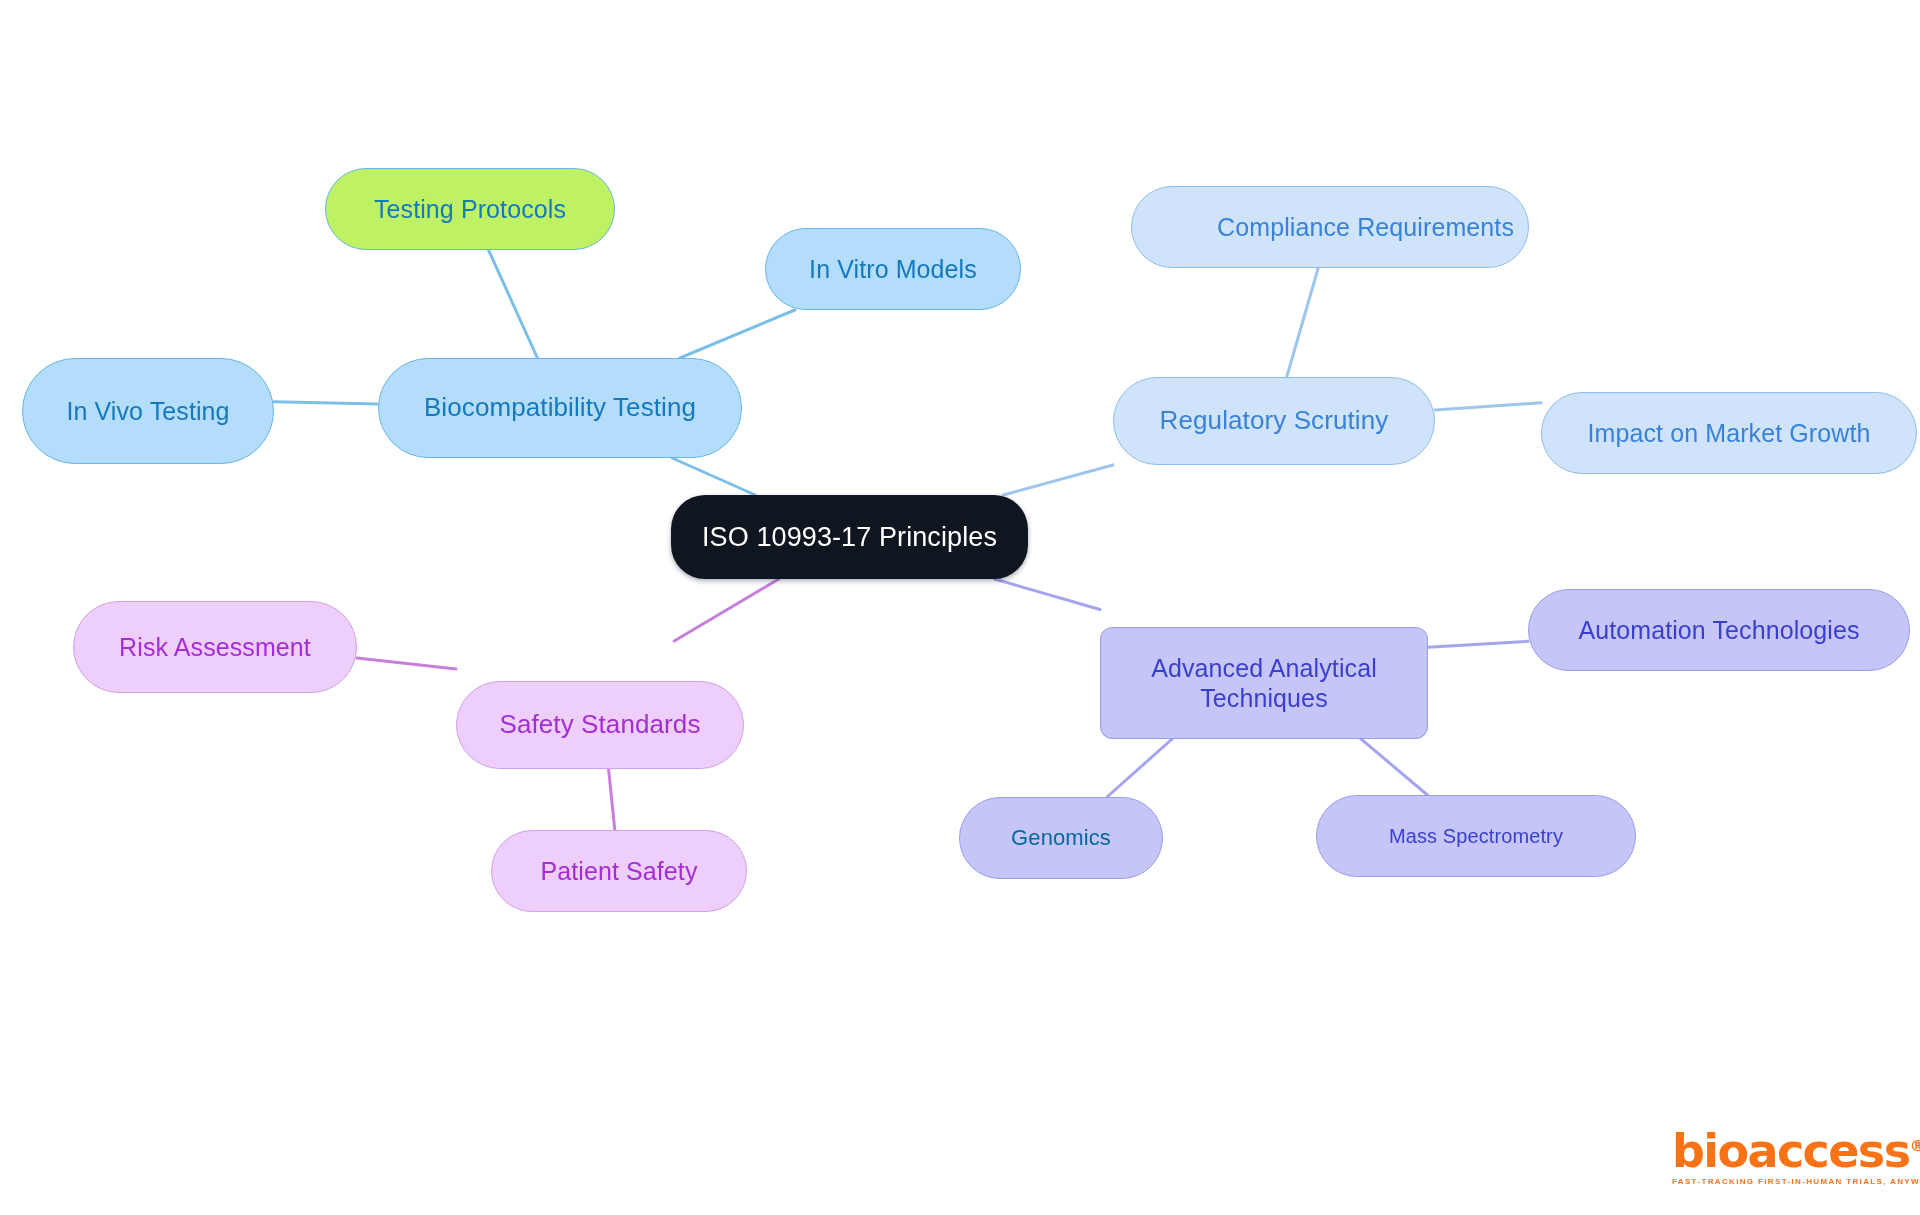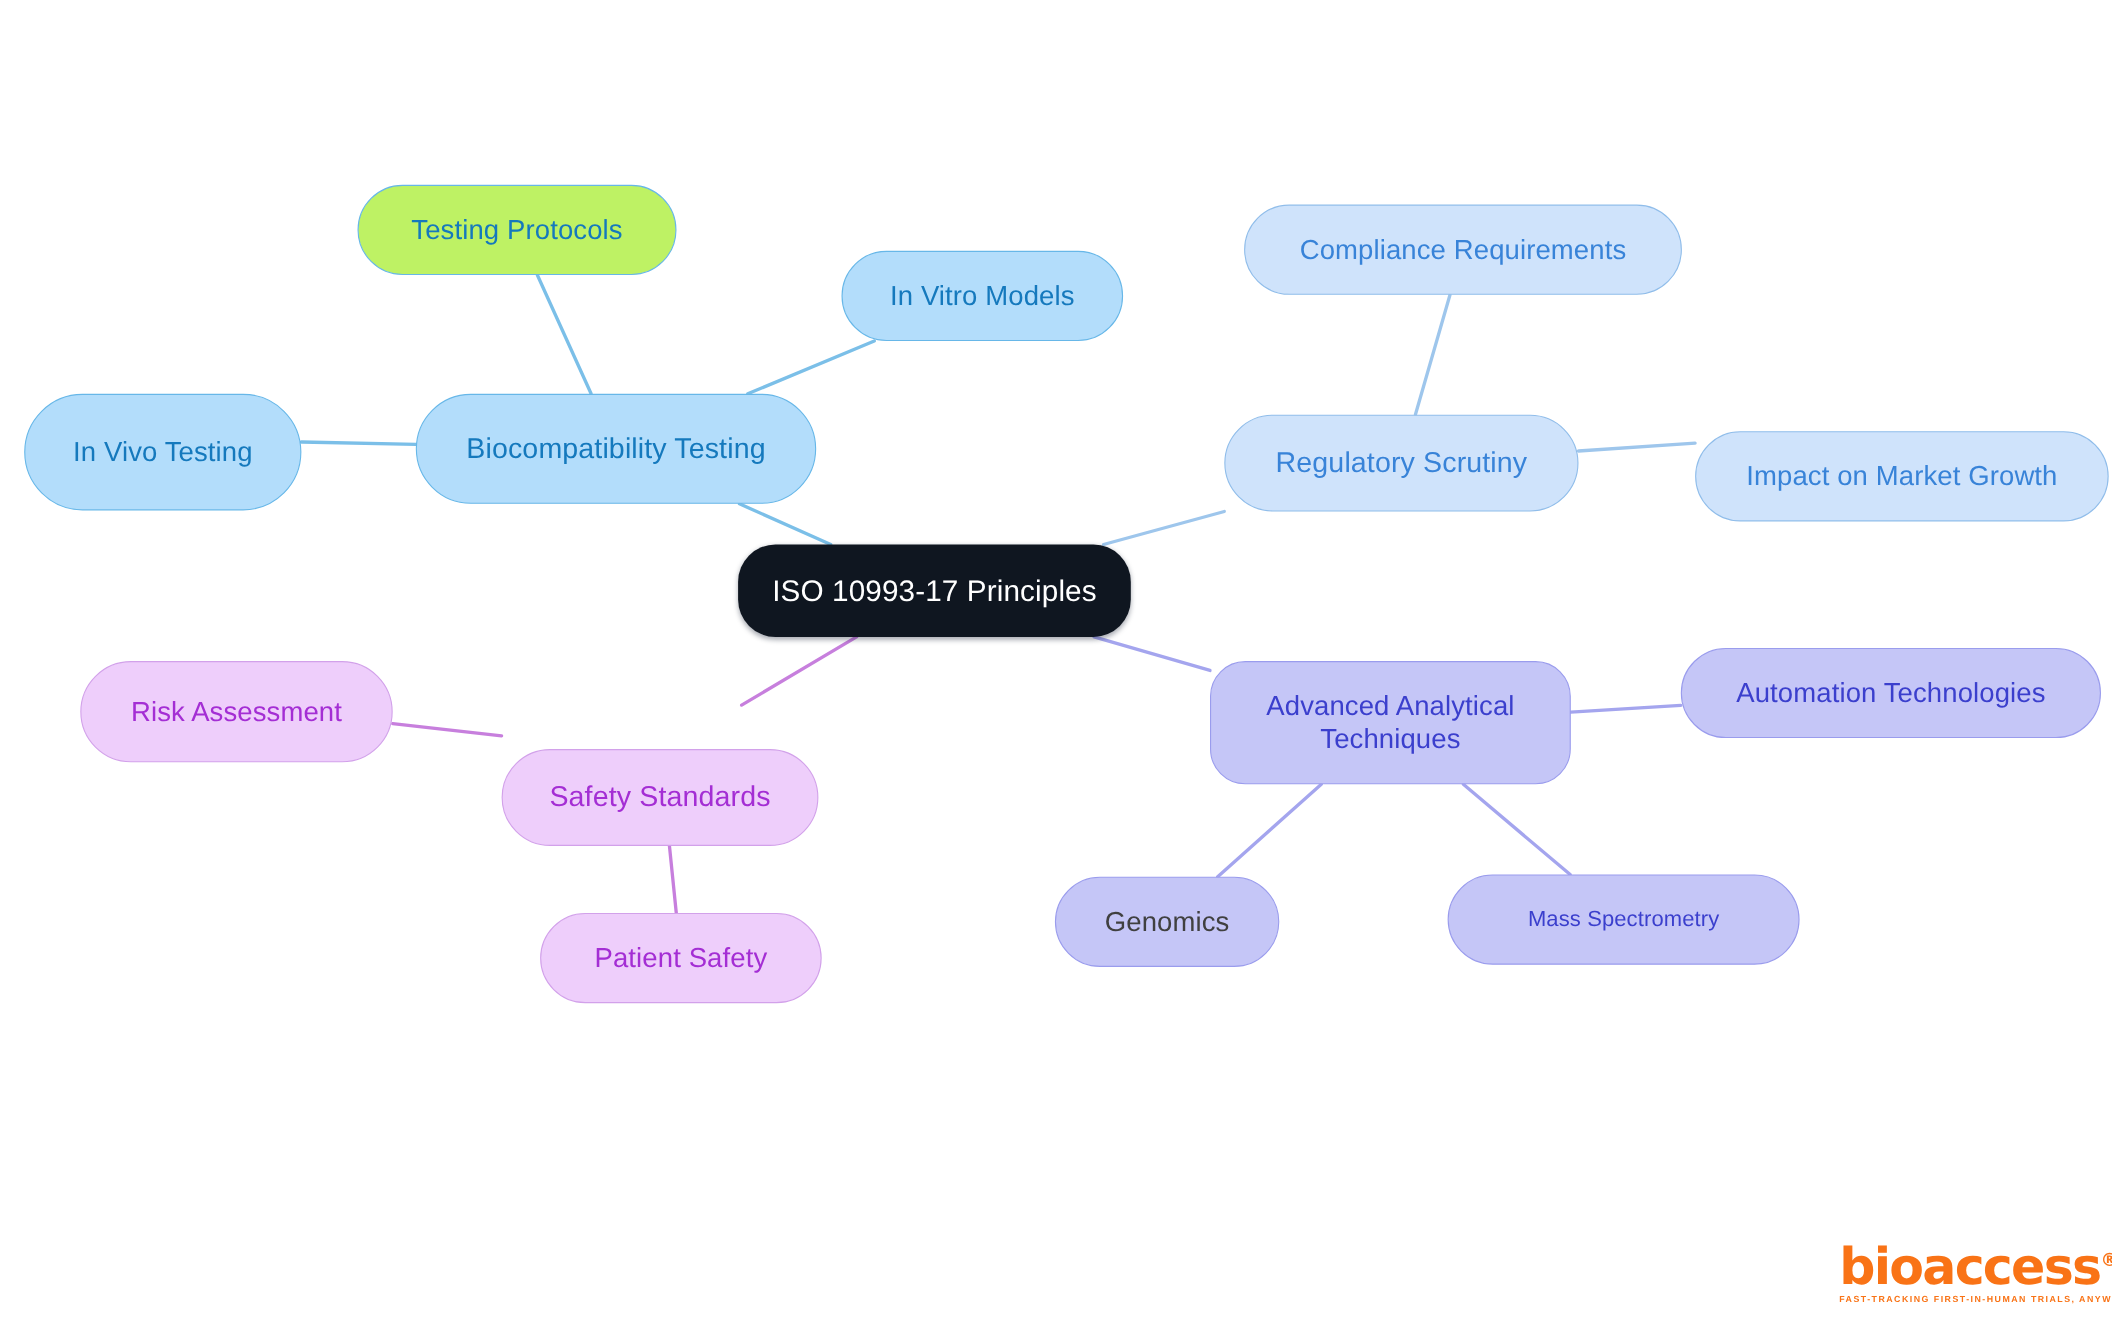--- a/index.html
+++ b/index.html
@@ -42,21 +42,22 @@
     white-space: pre-line;
     letter-spacing: 0.1px;
   }
   .node.root {
     border-radius: 34px;
     border-width: 0;
     box-shadow: 0 2px 5px rgba(15,23,42,0.35);
     justify-content: center;
   }
   .node.soft {
-    border-radius: 32px;
+    border-radius: 12px;
+    margin-top: 26px;
   }
   .logo {
     position: absolute;
     display: block;
   }
   .logo-word {
     font-family: "DejaVu Sans", sans-serif;
     font-weight: bold;
     letter-spacing: -1.6px;
     line-height: 1;
@@ -96,26 +97,26 @@
       <line x1="456.0" y1="668.9" x2="357.0" y2="657.9" stroke="#c77fdd" stroke-width="3" stroke-linecap="round"></line>
       <line x1="604.5" y1="729.0" x2="614.8" y2="830.0" stroke="#c77fdd" stroke-width="3" stroke-linecap="round"></line>
     </svg>
   <div id="nodes">
       <div class="node root" style="left: 671px; top: 495px; width: 357px; height: 84px; background: rgb(15, 22, 32); color: rgb(255, 255, 255); border-color: rgb(15, 22, 32); font-size: 27px;"><span>ISO 10993-17 Principles</span></div>
       <div class="node" style="left: 378px; top: 358px; width: 364px; height: 100px; background: rgb(179, 221, 251); color: rgb(21, 121, 189); border-color: rgb(103, 183, 232); font-size: 26px;"><span>Biocompatibility Testing</span></div>
       <div class="node" style="left: 325px; top: 168px; width: 290px; height: 82px; background: #bef264; color: rgb(21, 121, 189); border-color: rgb(103, 183, 232); font-size: 25px;"><span>Testing Protocols</span></div>
       <div class="node" style="left: 765px; top: 228px; width: 256px; height: 82px; background: rgb(179, 221, 251); color: rgb(21, 121, 189); border-color: rgb(103, 183, 232); font-size: 25px;"><span>In Vitro Models</span></div>
       <div class="node" style="left: 22px; top: 358px; width: 252px; height: 106px; background: rgb(179, 221, 251); color: rgb(21, 121, 189); border-color: rgb(103, 183, 232); font-size: 25px;"><span>In Vivo Testing</span></div>
       <div class="node" style="left: 1113px; top: 377px; width: 322px; height: 88px; background: rgb(207, 227, 251); color: rgb(56, 131, 216); border-color: rgb(144, 189, 234); font-size: 26px;"><span>Regulatory Scrutiny</span></div>
-      <div class="node" style="left: 1131px; top: 186px; width: 398px; height: 82px; background: rgb(207, 227, 251); color: rgb(56, 131, 216); border-color: rgb(144, 189, 234); font-size: 25px;"><span>Compliance Requirements</span></div>
+      <div class="node" style="left: 1131px; top: 186px; width: 398px; height: 82px; background: rgb(207, 227, 251); color: rgb(56, 131, 216); border-color: rgb(144, 189, 234); font-size: 25px; justify-content: flex-end;"><span>Compliance Requirements</span></div>
       <div class="node" style="left: 1541px; top: 349px; width: 376px; height: 82px; background: rgb(207, 227, 251); color: rgb(56, 131, 216); border-color: rgb(144, 189, 234); font-size: 25px; margin-top: 43px;"><span>Impact on Market Growth</span></div>
       <div class="node soft" style="left: 1100px; top: 601px; width: 328px; height: 112px; background: rgb(197, 198, 247); color: rgb(59, 63, 205); border-color: rgb(154, 156, 237); font-size: 25px;"><span>Advanced Analytical
 Techniques</span></div>
       <div class="node" style="left: 1528px; top: 589px; width: 382px; height: 82px; background: rgb(197, 198, 247); color: rgb(59, 63, 205); border-color: rgb(154, 156, 237); font-size: 25px;"><span>Automation Technologies</span></div>
-      <div class="node" style="left: 959px; top: 797px; width: 204px; height: 82px; background: rgb(197, 198, 247); color: #404040; border-color: rgb(154, 156, 237); font-size: 25px;"><span>Genomics</span></div>
+      <div class="node" style="left: 959px; top: 797px; width: 204px; height: 82px; background: rgb(197, 198, 247); color: #0369a1; border-color: rgb(154, 156, 237); font-size: 22px;"><span>Genomics</span></div>
       <div class="node" style="left: 1316px; top: 795px; width: 320px; height: 82px; background: rgb(197, 198, 247); color: rgb(59, 63, 205); border-color: rgb(154, 156, 237); font-size: 20px;"><span>Mass Spectrometry</span></div>
       <div class="node" style="left: 456px; top: 641px; width: 288px; height: 88px; background: rgb(238, 206, 251); color: rgb(164, 46, 212); border-color: rgb(210, 161, 234); font-size: 26px; margin-top: 40px;"><span>Safety Standards</span></div>
       <div class="node" style="left: 73px; top: 601px; width: 284px; height: 92px; background: rgb(238, 206, 251); color: rgb(164, 46, 212); border-color: rgb(210, 161, 234); font-size: 25px;"><span>Risk Assessment</span></div>
       <div class="node" style="left: 491px; top: 830px; width: 256px; height: 82px; background: rgb(238, 206, 251); color: rgb(164, 46, 212); border-color: rgb(210, 161, 234); font-size: 25px;"><span>Patient Safety</span></div>
     </div>
 
   <div class="logo" style="left: 1672px; top: 1128px; color: rgb(249, 115, 22); font-size: 46px;">
     <span class="logo-word"><span>bioaccess</span><span class="logo-reg">®</span></span>
     <span class="logo-tag" style="font-size: 8px;">FAST-TRACKING FIRST-IN-HUMAN TRIALS, ANYWHERE</span>
   </div>

